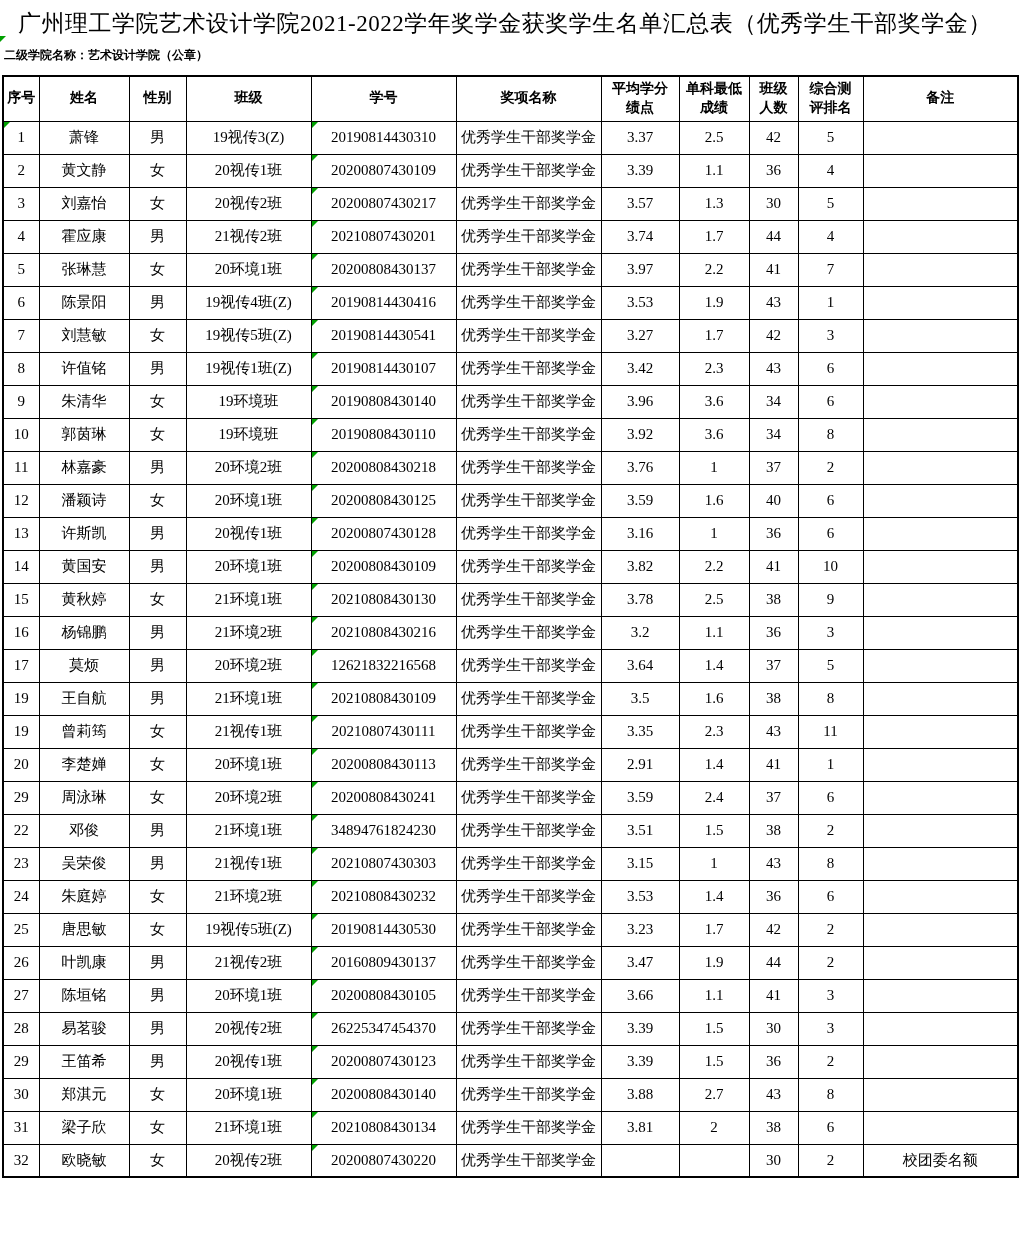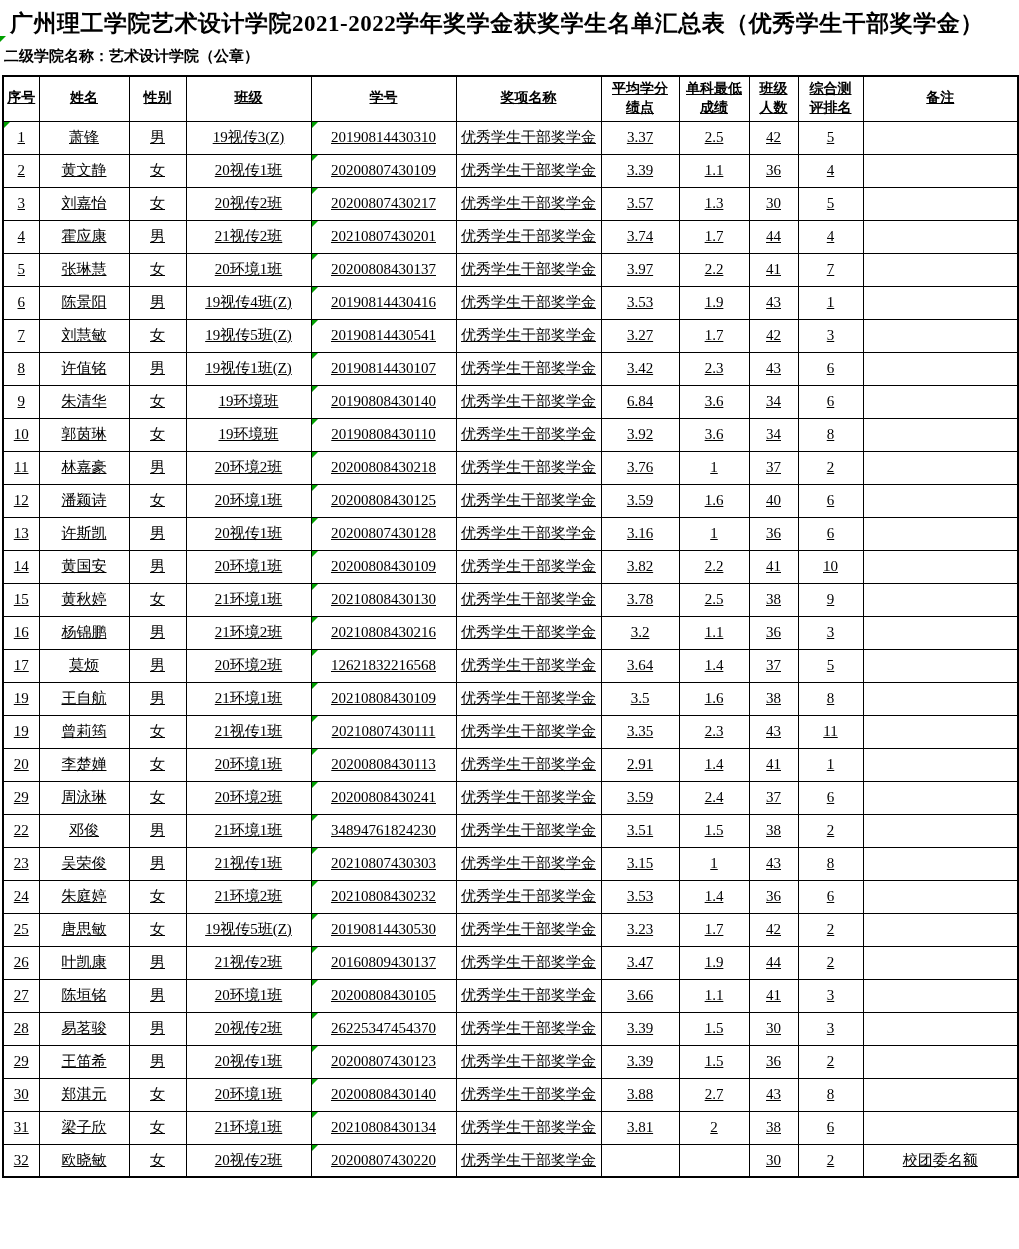--- a/index.html
+++ b/index.html
@@ -9,52 +9,51 @@
   }
   body {
     width: 1019px;
     height: 1249px;
     overflow: hidden;
     font-family: "Liberation Serif", "DejaVu Serif", serif;
     color: #000;
   }
   .title {
     font-size: 23px;
-    font-weight: bold;
+    font-weight: normal;
     white-space: nowrap;
-    padding: 8px 0 0 10px;
+    padding: 8px 0 0 18px;
     height: 36px;
     box-sizing: border-box;
     letter-spacing: 0.5px;
   }
   .subtitle-wrap {
     position: relative;
     height: 39px;
     box-sizing: border-box;
   }
   .flag {
     display: block;
     width: 0; height: 0;
     border-top: 6px solid #00a000;
     border-right: 6px solid transparent;
   }
   .subtitle-wrap .flag { position: absolute; top: 0; left: 0; }
   .subtitle {
-    font-size: 15px;
+    font-size: 12px;
     font-weight: bold;
     padding: 11px 0 0 4px;
     white-space: nowrap;
   }
   table.sheet {
     border-collapse: collapse;
     table-layout: fixed;
     margin-left: 2px;
     width: 1015px;
     border: 2px solid #000;
-    text-decoration: underline;
   }
   .sheet th, .sheet td {
     border: 1px solid #000;
     padding: 0 2px;
     text-align: center;
     vertical-align: middle;
     overflow: hidden;
     box-sizing: border-box;
   }
   .sheet th {
@@ -230,21 +229,21 @@
     <td><span class="v">6</span></td>
     <td><span class="v"></span></td>
   </tr>
       <tr>
     <td><span class="v">9</span></td>
     <td><span class="v">朱清华</span></td>
     <td><span class="v">女</span></td>
     <td><span class="v">19环境班</span></td>
     <td class="id-cell"><span class="flag"></span><span class="v">20190808430140</span></td>
     <td><span class="v">优秀学生干部奖学金</span></td>
-    <td><span class="v">6.84</span></td>
+    <td><span class="v">3.96</span></td>
     <td><span class="v">3.6</span></td>
     <td><span class="v">34</span></td>
     <td><span class="v">6</span></td>
     <td><span class="v"></span></td>
   </tr>
       <tr>
     <td><span class="v">10</span></td>
     <td><span class="v">郭茵琳</span></td>
     <td><span class="v">女</span></td>
     <td><span class="v">19环境班</span></td>

